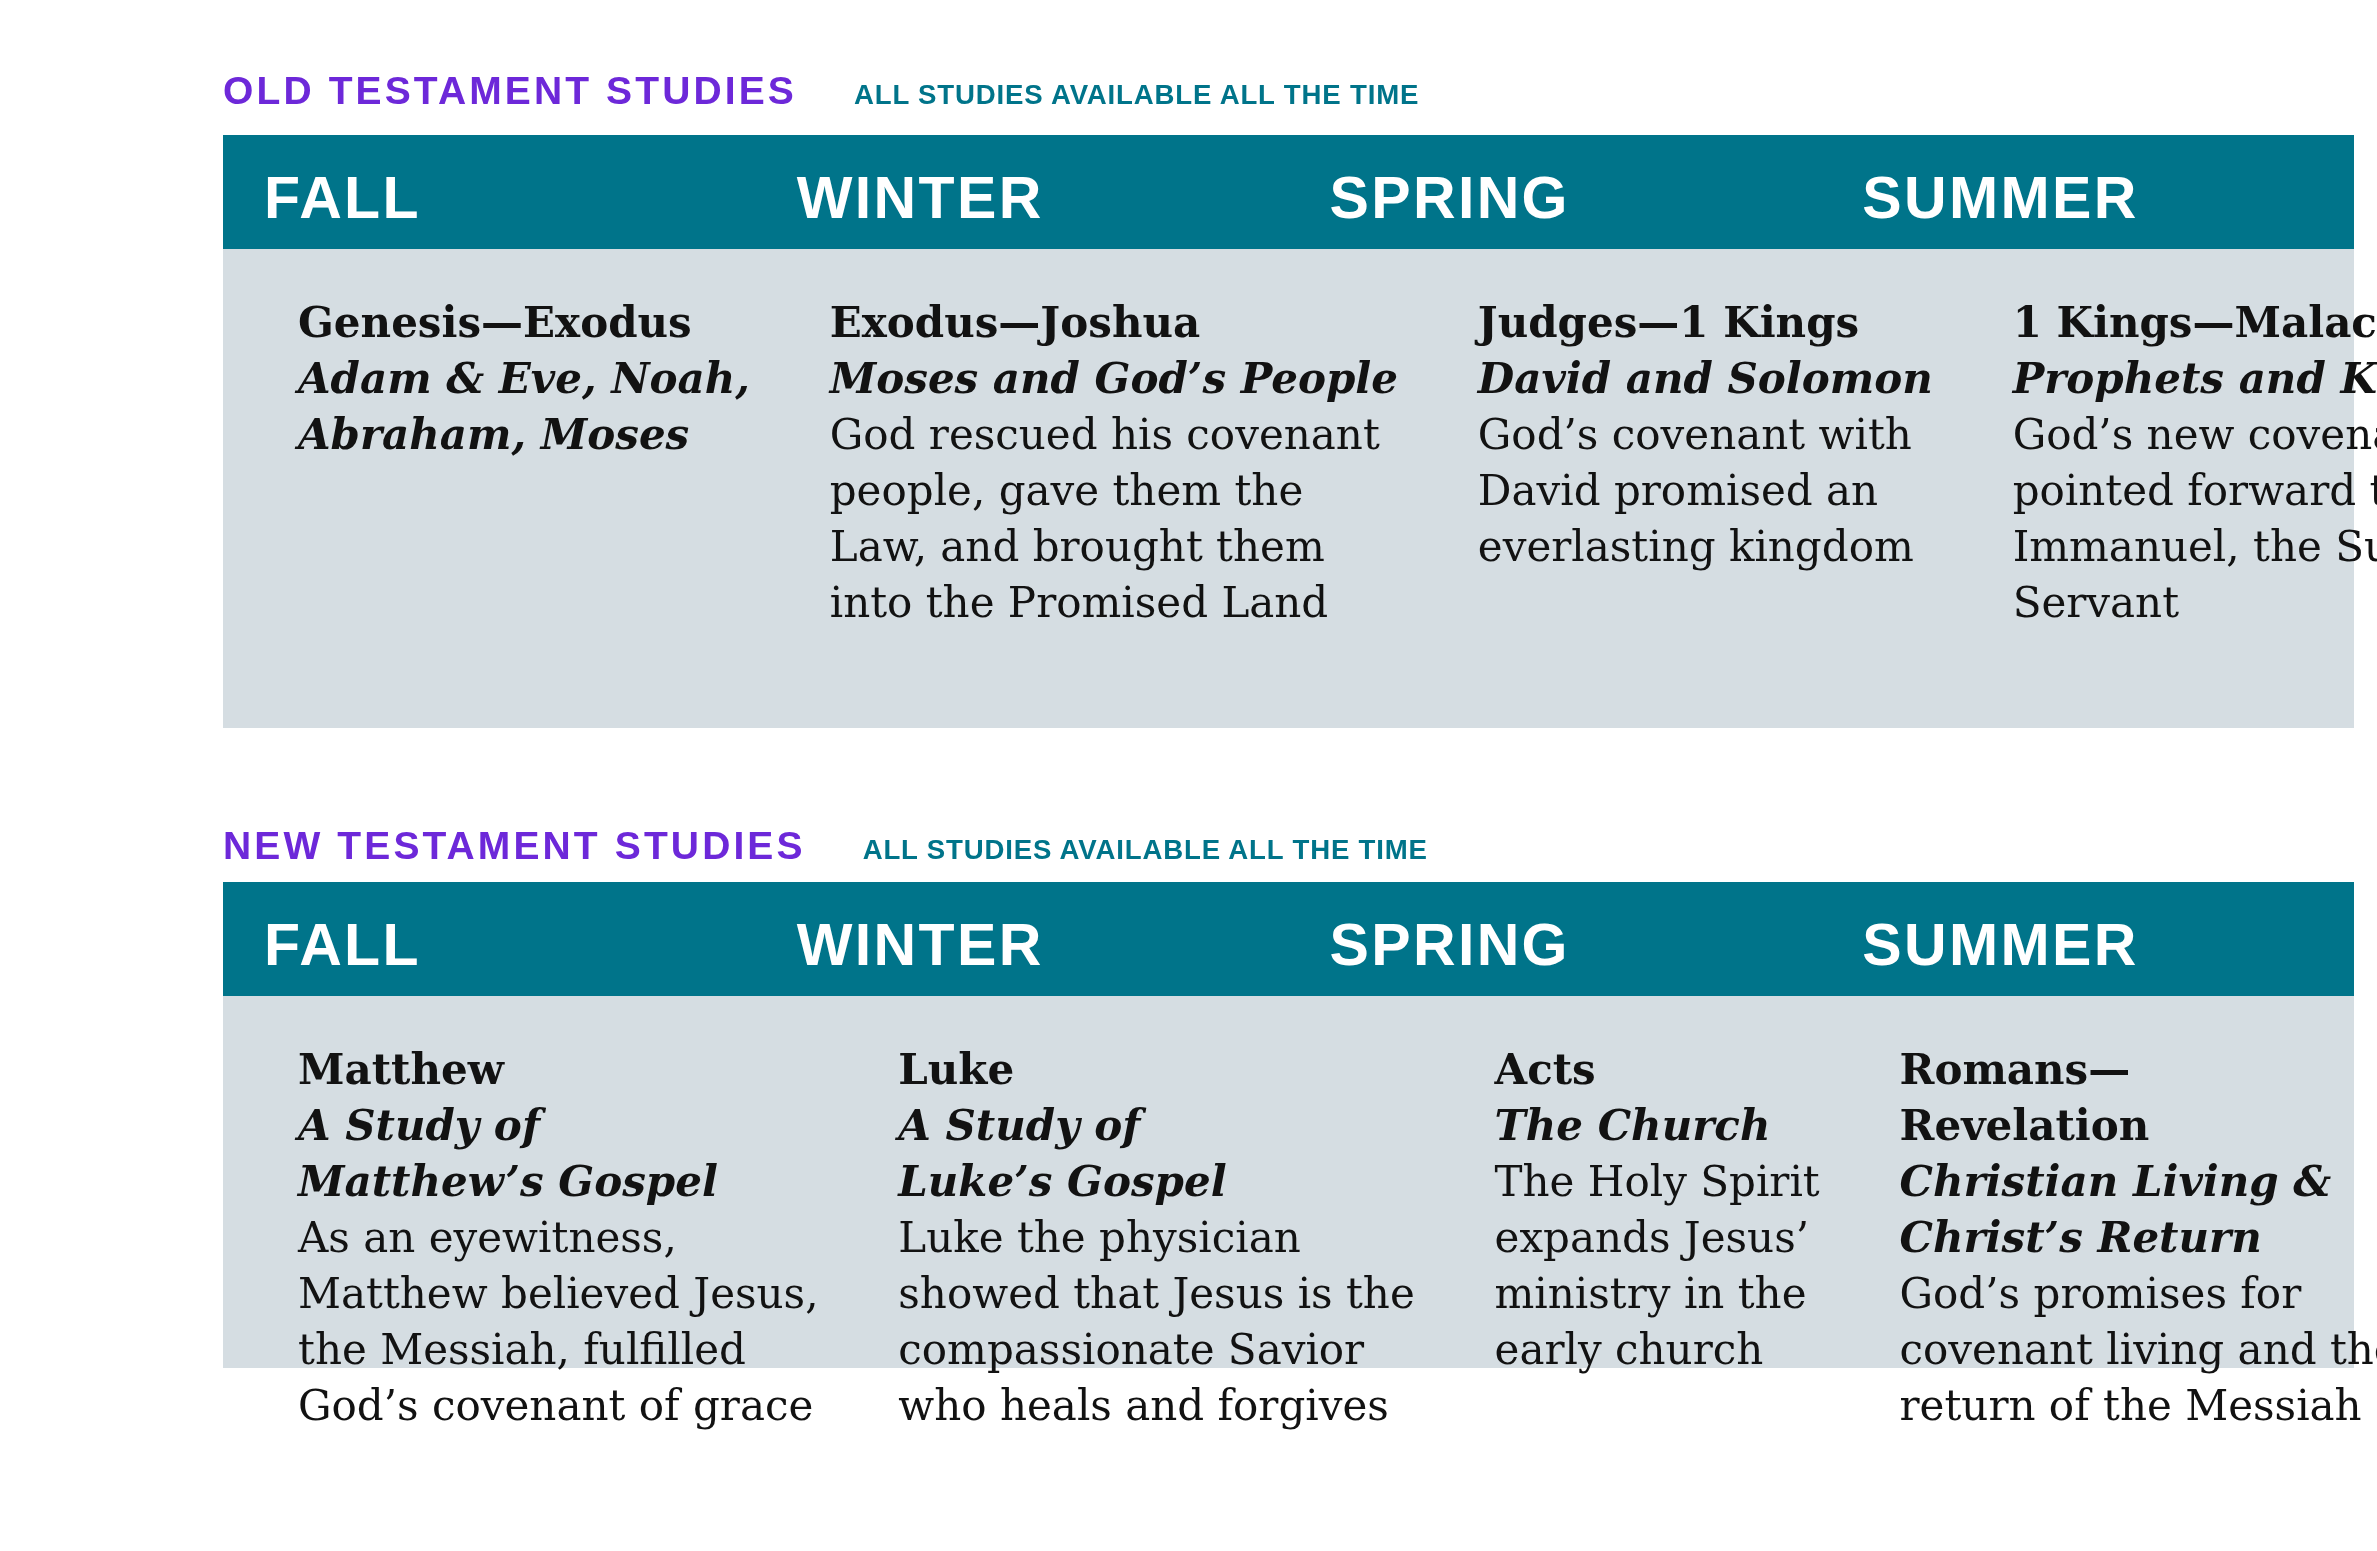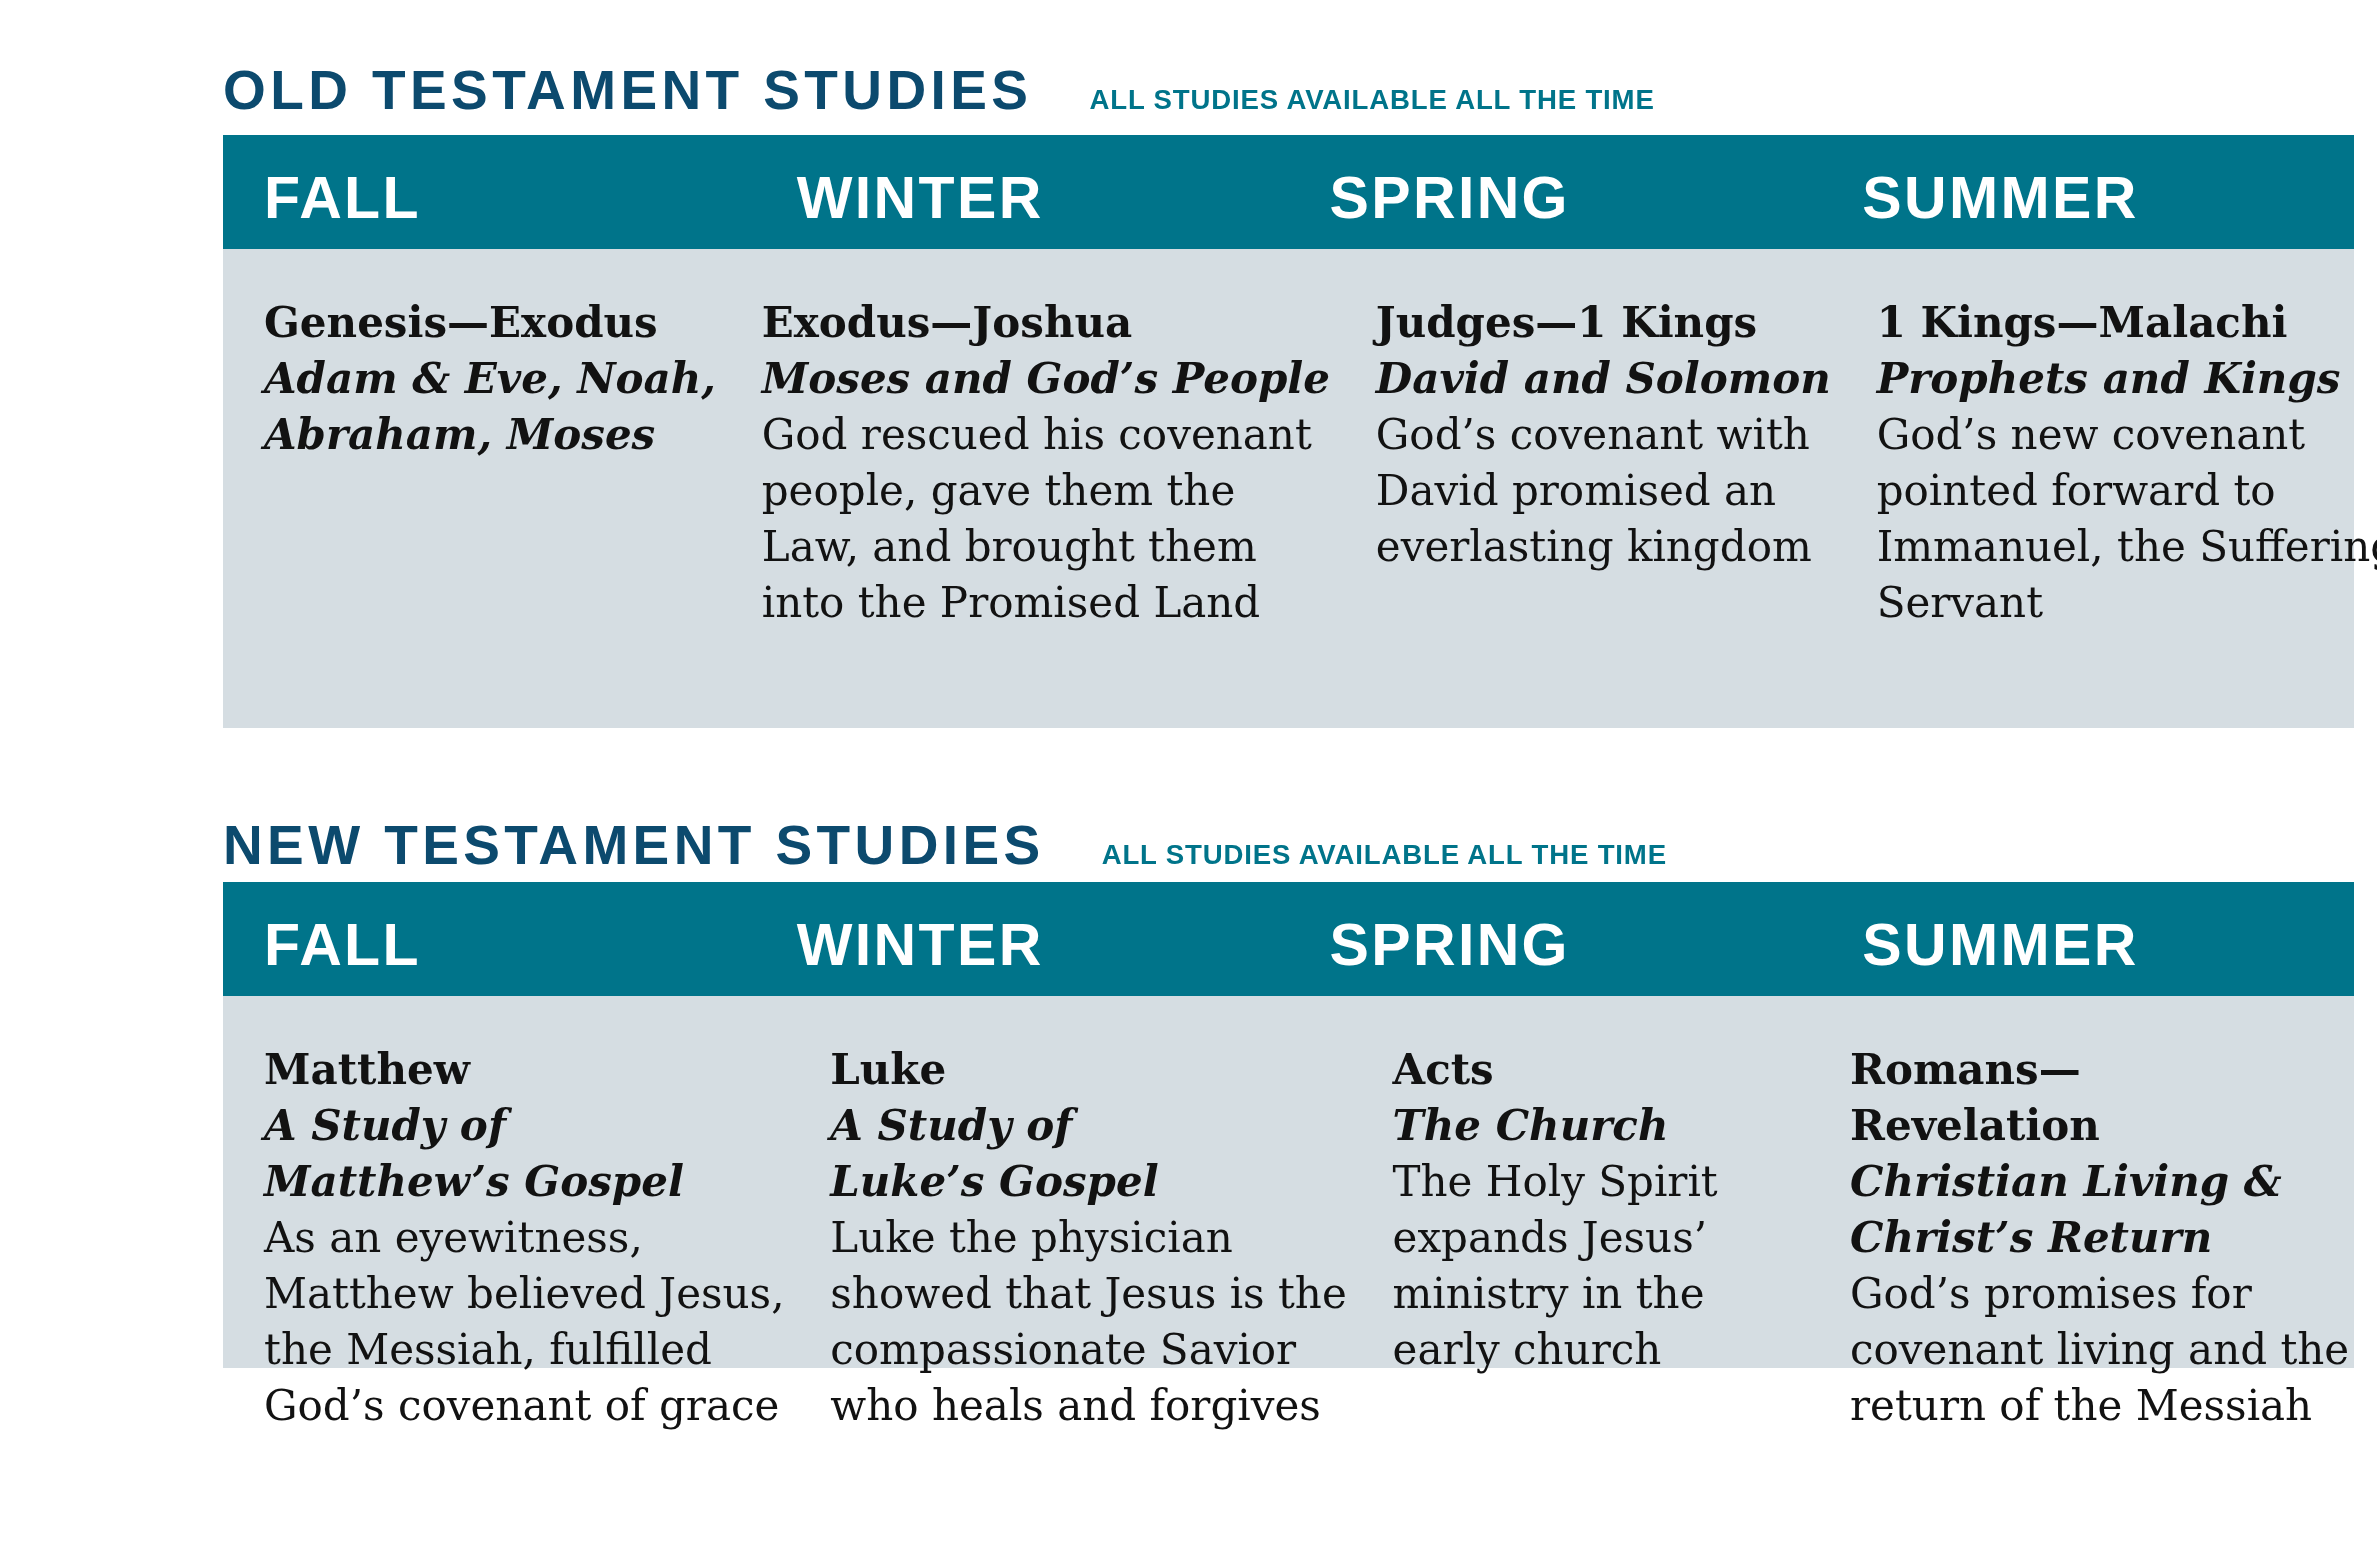--- a/index.html
+++ b/index.html
@@ -5,22 +5,22 @@
   html,body{margin:0;padding:0;}
   body{
     width:2532px;height:1552px;background:#ffffff;
     font-family:"Liberation Sans",sans-serif;
     position:relative;overflow:hidden;
   }
   .title-row{
     position:absolute;left:223px;display:flex;align-items:baseline;
   }
   .section-title{
-    font-size:55px;line-height:53px;font-weight:bold;
-    letter-spacing:0.08em;color:#0c4a6e;white-space:pre;
+    font-size:39px;line-height:53px;font-weight:bold;
+    letter-spacing:0.08em;color:#6d28d9;white-space:pre;
   }
   .section-subtitle{
     font-size:27.6px;line-height:27.6px;font-weight:bold;
     letter-spacing:0.03em;color:#00748a;margin-left:57px;white-space:pre;
   }
   #title-row-ot{top:64px;}
   #title-row-nt{top:819px;}
   .study-table{
     position:absolute;left:223px;width:2131px;
   }
@@ -38,21 +38,21 @@
     display:grid;grid-template-columns:repeat(4,1fr);
     background:#d5dde2;
   }
   #table-ot .table-body{height:479px;}
   #table-nt .table-body{height:372px;}
   .study-card{
     padding:46px 4.8px 0 41px;box-sizing:border-box;overflow:visible;
   }
   .study-title,.study-theme,.study-description{
     font-family:"DejaVu Serif","Liberation Serif",serif;
-    font-size:42px;line-height:56px;color:#121212;white-space:pre;
+    font-size:42px;line-height:56px;color:#121212;white-space:pre;margin-left:34px;
   }
   .study-title{font-weight:bold;}
   .study-theme{font-weight:bold;font-style:italic;}
   .study-description{font-weight:normal;}
 </style>
 </head>
 <body>
 
 <div class="title-row" id="title-row-ot">
   <div class="section-title">OLD TESTAMENT STUDIES</div>

